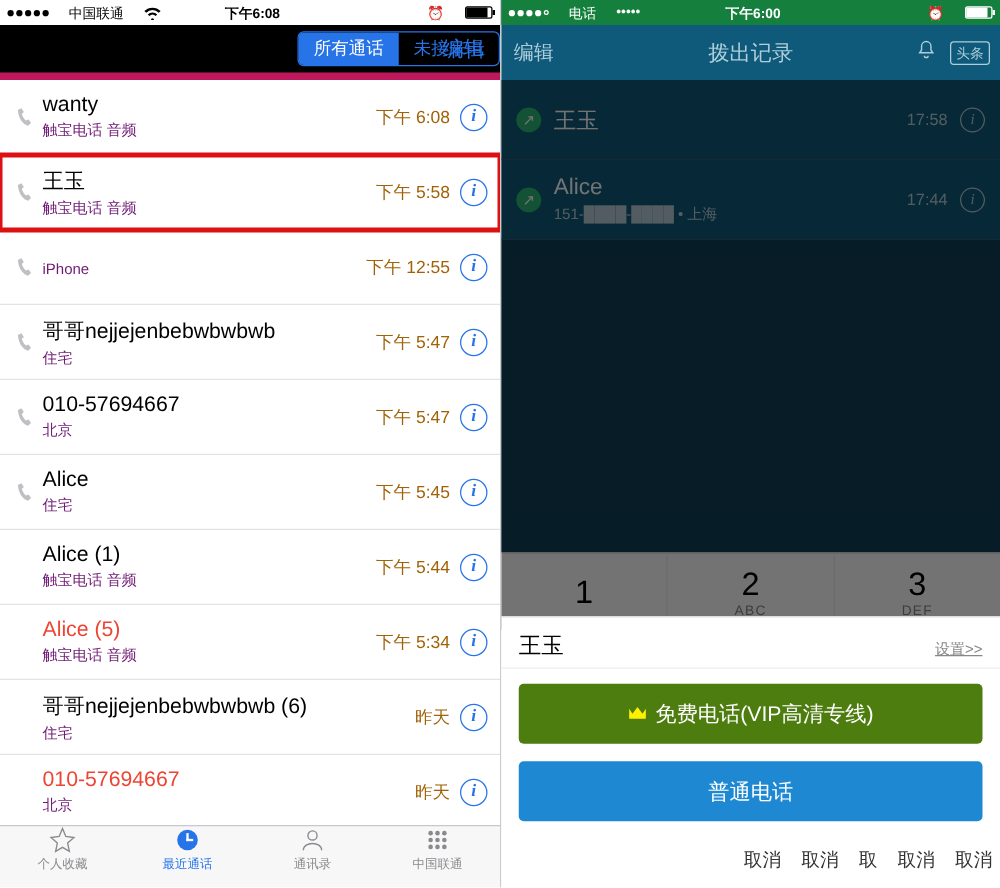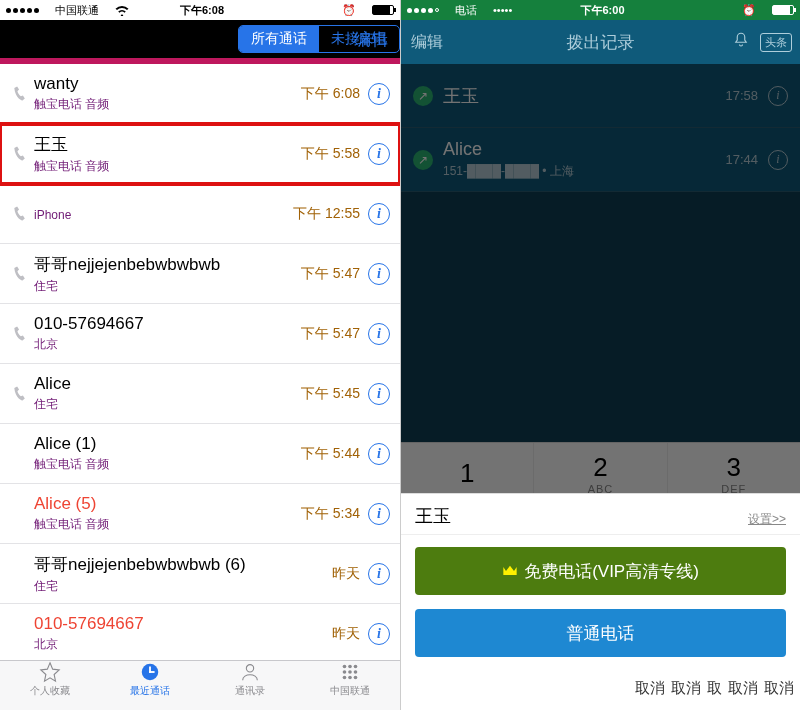--- a/index.html
+++ b/index.html
@@ -102,21 +102,21 @@
            border-top:1px solid #ddd; }
   .s-head{display:flex;justify-content:space-between;align-items:flex-end;
           padding:10px 14px 6px;border-bottom:1px solid #eee;}
   .s-head .nm{font-size:18px;color:#000;}
   .s-head .set{font-size:12px;color:#888;text-decoration:underline;}
   .btn{margin:12px 14px 0;height:48px;border-radius:4px;display:flex;
        align-items:center;justify-content:center;font-size:17px;color:#fff;gap:6px;}
   .btn.green{background:#4d7c0f;}
   .btn.blue{background:#1e88d2;margin-top:14px;}
   .crown{width:16px;height:14px;fill:#fff000;}
-  .s-cancels{display:flex;justify-content:flex-end;gap:6px;
+  .s-cancels{display:flex;justify-content:flex-end;gap:16px;
              padding:22px 6px 12px;font-size:15px;color:#333;overflow:hidden;}
   .s-cancels span{white-space:nowrap;}
 </style>
 </head>
 <body>
 
 <div class="phone">
   <div class="status">
     <div class="left">
       <div class="dots">

